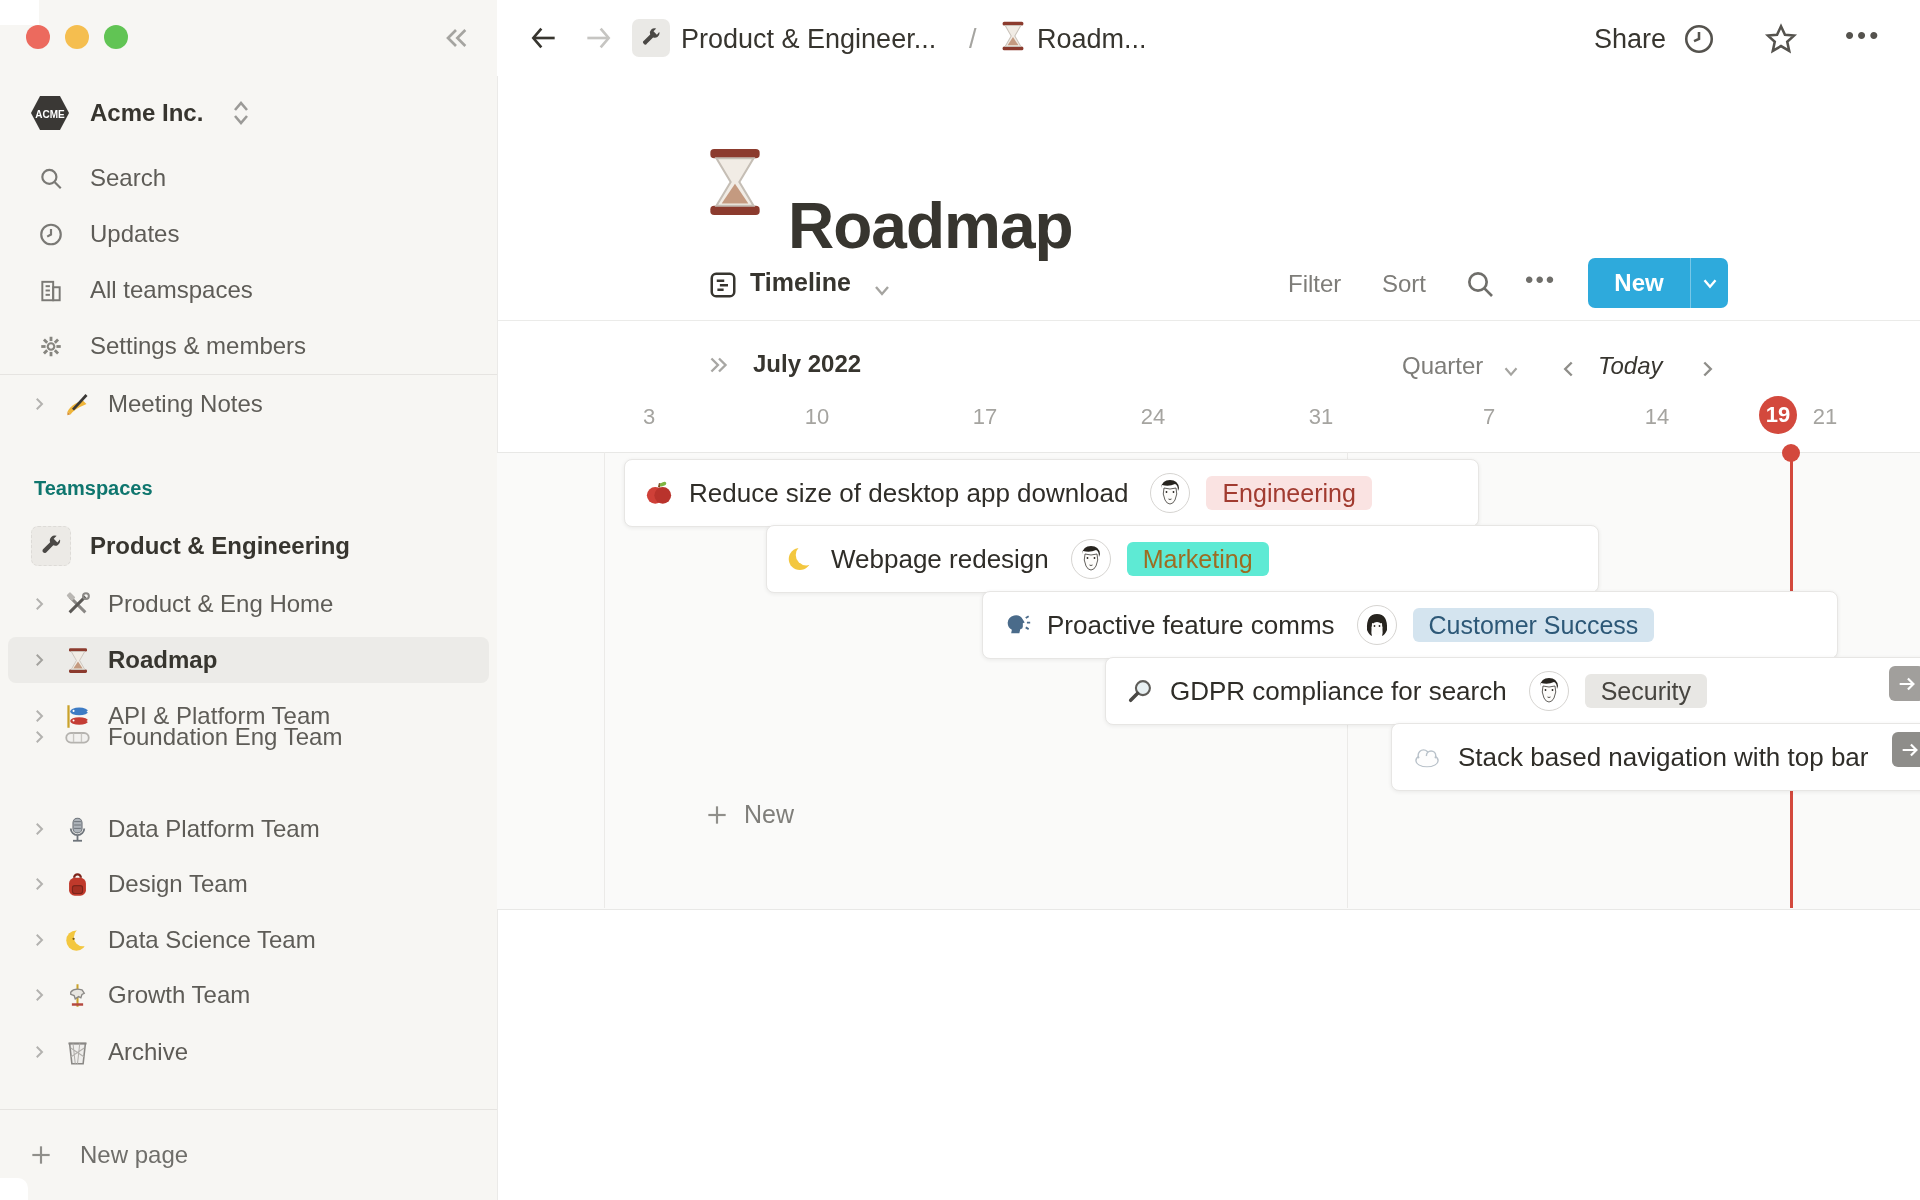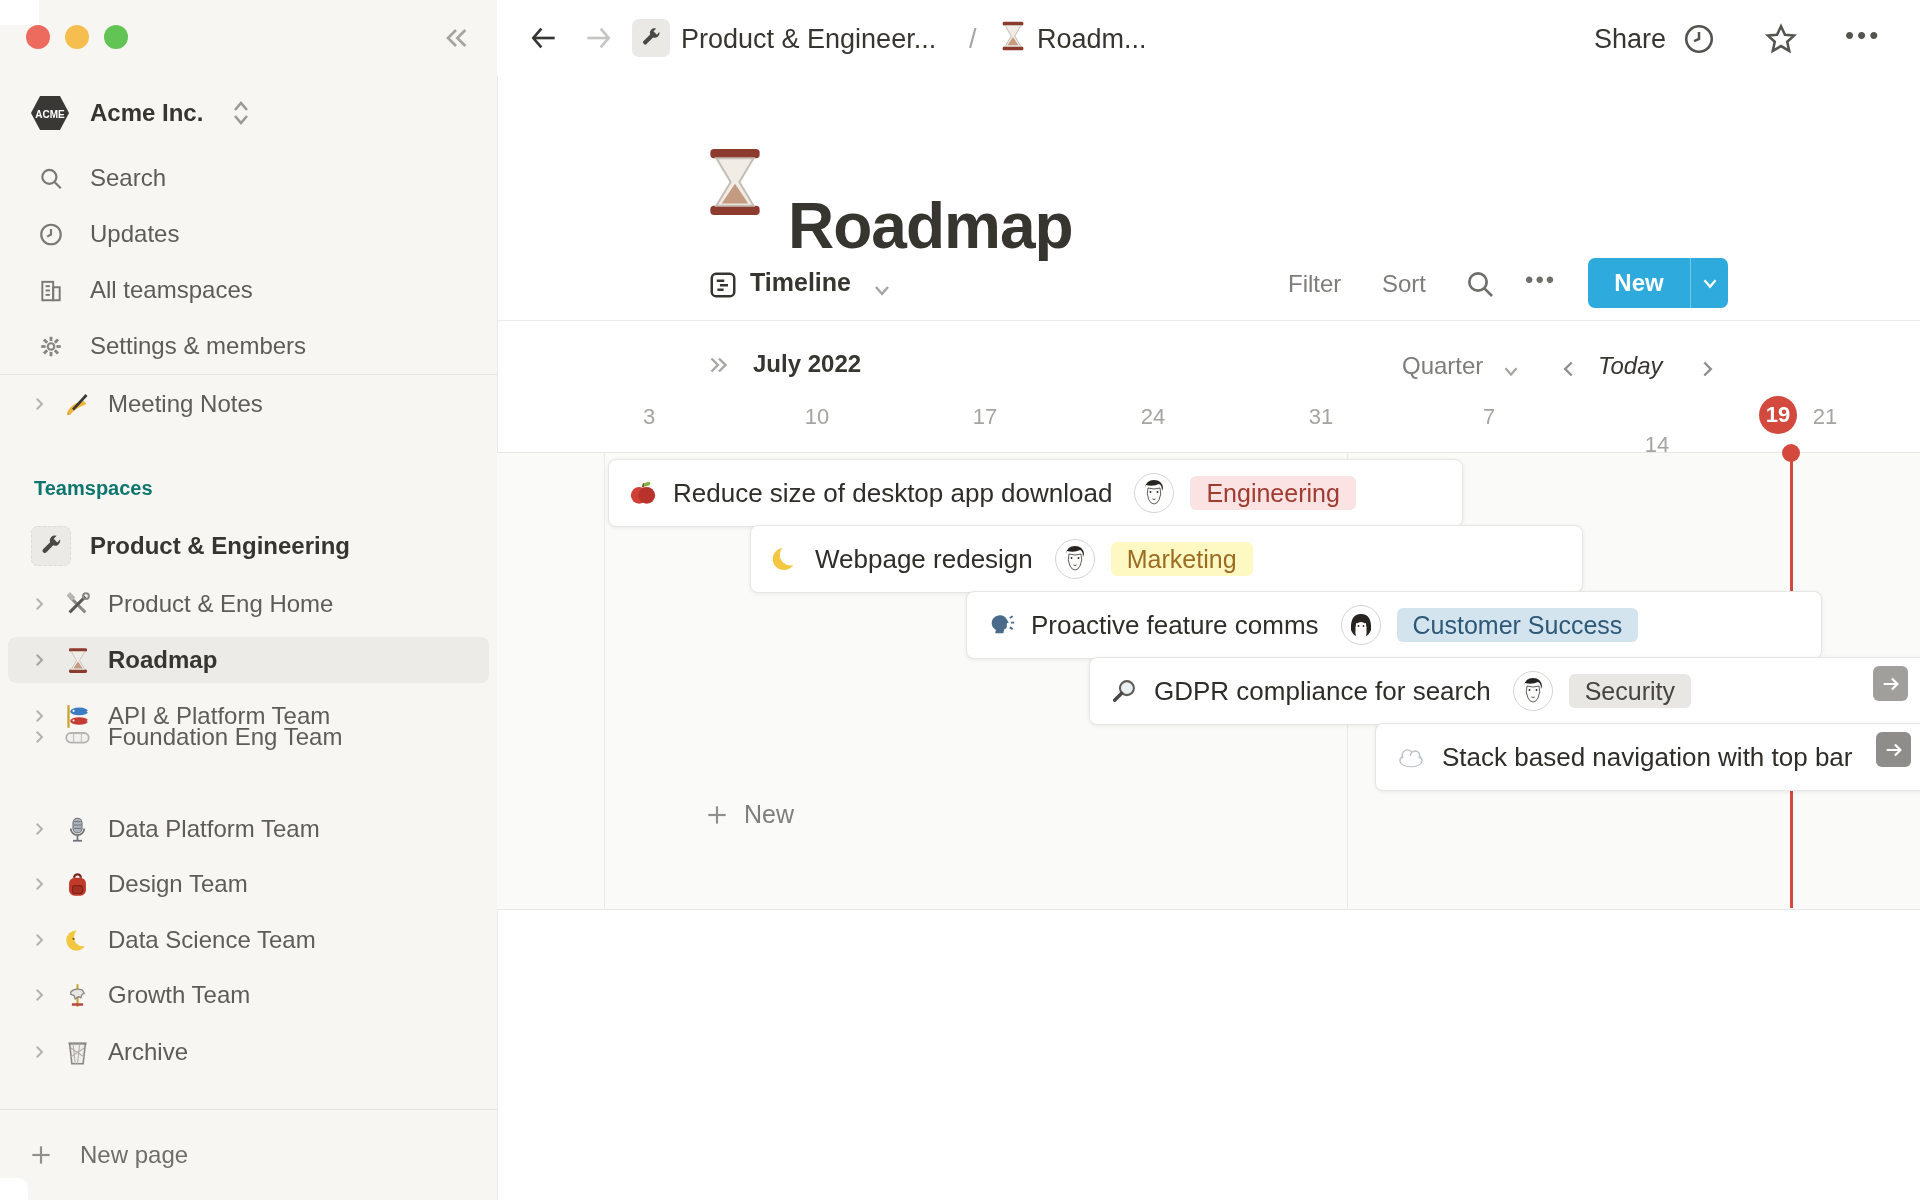--- a/index.html
+++ b/index.html
@@ -31,21 +31,21 @@
   .newbtn{position:absolute;left:1588px;top:258px;width:140px;height:50px;border-radius:7px;display:flex;}
   .newbtn .main{width:102px;display:flex;align-items:center;justify-content:center;color:#fff;font-size:24px;font-weight:600;border-right:1px solid rgba(255,255,255,0.35);}
   .newbtn .dd{flex:1;display:flex;align-items:center;justify-content:center;}
   
   .tl-month{position:absolute;left:753px;top:350px;font-size:24px;font-weight:700;color:#37352f;}
   .tl-ctrl{position:absolute;top:352px;font-size:24px;color:#7e7d79;}
   .datenum{position:absolute;top:404px;transform:translateX(-50%);font-size:22px;color:#a5a4a0;}
   .gridbody{position:absolute;left:497px;top:452px;width:1423px;height:456px;background:#fafaf9;border-top:1px solid #e8e8e6;border-bottom:1px solid #e8e8e6;}
   .vline{position:absolute;top:452px;height:456px;width:1px;background:#ebeae8;}
   .card{position:absolute;height:68px;background:#fff;border:1px solid #e7e6e4;border-radius:8px;
-    box-shadow:0 1px 4px rgba(15,15,15,0.07);display:flex;align-items:center;gap:16px;padding-left:20px;box-sizing:border-box;white-space:nowrap;overflow:hidden;}
+    box-shadow:0 1px 4px rgba(15,15,15,0.07);display:flex;align-items:center;gap:16px;padding-left:20px;box-sizing:border-box;white-space:nowrap;overflow:hidden;margin-left:16px;}
   .card .ct{font-size:26px;font-weight:500;color:#2f2d28;}
   .avatar{width:38px;height:38px;border-radius:50%;background:#fff;border:1px solid #d6d4d1;flex:0 0 auto;overflow:hidden;}
   .pill{height:34px;border-radius:6px;padding:0 16px;display:flex;align-items:center;font-size:25px;flex:0 0 auto;}
   .jumpbtn{position:absolute;top:8px;width:35px;height:35px;border-radius:6px;display:flex;align-items:center;justify-content:center;}
   .todaycircle{position:absolute;left:1759px;top:396px;width:38px;height:38px;border-radius:50%;display:flex;align-items:center;justify-content:center;color:#fff;font-size:22px;font-weight:600;}
   .todayline{position:absolute;left:1790px;top:452px;width:3px;height:456px;}
   .todaydot{position:absolute;left:1782px;top:444px;width:18px;height:18px;border-radius:50%;}
   .plusnew{position:absolute;left:704px;top:800px;display:flex;align-items:center;gap:14px;color:#7f7e7a;font-size:25px;}
   svg{display:block;}
 </style>
@@ -449,21 +449,21 @@
         <polyline points="9.5,6 15.5,12 9.5,18"></polyline>
       </svg>
   </span>
 
   <span class="datenum" style="left:649px;">3</span>
   <span class="datenum" style="left:817px;">10</span>
   <span class="datenum" style="left:985px;">17</span>
   <span class="datenum" style="left:1153px;text-align:center;">24</span>
   <span class="datenum" style="left:1321px;">31</span>
   <span class="datenum" style="left:1489px;">7</span>
-  <span class="datenum" style="left:1657px;margin-top:28px;">14</span>
+  <span class="datenum" style="left:1657px;">14</span>
   <span class="datenum" style="left:1825px;">21</span>
 
   <div class="todaycircle" style="background:#d3493d;">19</div>
 
   <div class="gridbody"></div>
   <div class="vline" style="left:604px;"></div>
   <div class="vline" style="left:1347px;"></div>
   <div class="todayline" style="background:#d3493d;"></div>
   <div class="todaydot" style="background:#d3493d;"></div>
 
@@ -501,21 +501,21 @@
     <span class="avatar" style="margin-left:6px;">
         <svg width="38" height="38" viewBox="0 0 38 38">
           <circle cx="19" cy="19" r="18" fill="#fff"></circle>
           <path d="M10,14 q1,-8 9,-8 q8,0 9,8 l-1,3 q0,-6 -3,-7 q-6,3 -13,1 l-1,3 z" fill="#27241f"></path>
           <path d="M13,14 q6,2 12,0 q2,6 -1,12 q-2,4 -5,4 q-3,0 -5,-4 q-3,-6 -1,-12 z" fill="#fdfcfa" stroke="#3a3733" stroke-width="0.8"></path>
           <circle cx="15.5" cy="18" r="0.9" fill="#27241f"></circle>
           <circle cx="22.5" cy="18" r="0.9" fill="#27241f"></circle>
           <path d="M17.5,25 q1.5,1 3,0" stroke="#27241f" stroke-width="0.8" fill="none"></path>
         </svg>
       </span>
-    <span class="pill" style="background: #fef9c3; color: rgb(157, 108, 34);">Marketing</span>
+    <span class="pill" style="background: #5eead4; color: rgb(157, 108, 34);">Marketing</span>
   </div>
 
   <div class="card" style="left:966px;top:591px;width:856px;">
     <span>
         <svg width="28" height="28" viewBox="0 0 24 24">
           <path d="M4,10 a7,7 0 0 1 13,-2.8 l1.6,2.6 -1.6,0.8 v3 q0,2 -2.2,2 l-0.8,3.5 h-7 l0.6,-3 a7,7 0 0 1 -3.6,-6.1 z" fill="#4a6b8a"></path>
           <g stroke="#4a6b8a" stroke-width="1.6">
             <line x1="19.5" y1="6" x2="22" y2="4.5"></line>
             <line x1="20.5" y1="10" x2="23.3" y2="10"></line>
             <line x1="19.5" y1="14" x2="22" y2="15.5"></line>

